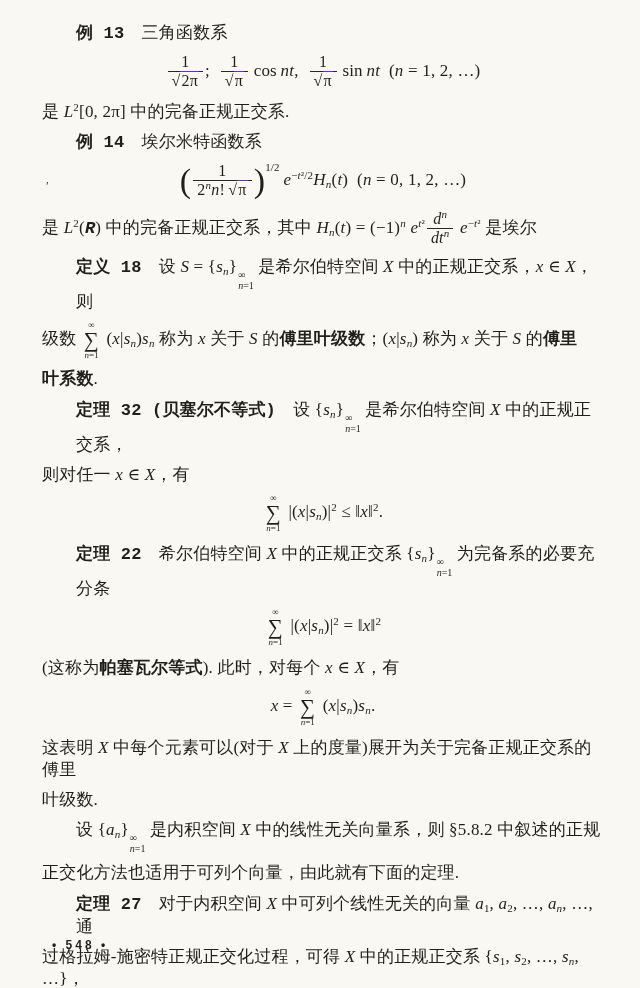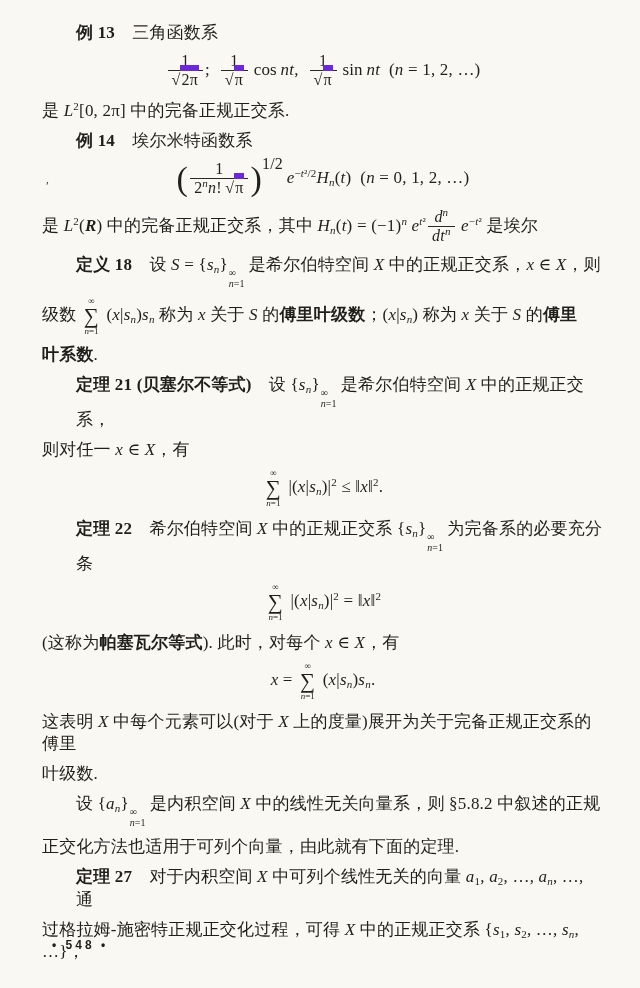--- a/index.html
+++ b/index.html
@@ -2,37 +2,37 @@
 <html><head>
 <meta charset="utf-8">
 <style>
   html,body{margin:0;padding:0;background:#efede7;}
   .page{position:relative;width:640px;height:988px;background:#f9f8f3;overflow:hidden;
         font-family:"Liberation Serif","DejaVu Serif",serif;color:#211f1b;}
   .content{padding:22px 36px 0 42px;}
   .line{font-size:17px;line-height:1.3;margin-bottom:8px;letter-spacing:0.2px;}
   .indent{padding-left:34px;}
   .formula{text-align:center;margin:6px 0 10px 0;}
-  b{font-family:Liberation Serif, serif;font-weight:bold;}
+  b{font-family:Liberation Mono, monospace;font-weight:bold;}
   i{font-style:italic;}
   sup,sub{font-size:11px;line-height:0;}
   sup{vertical-align:6px;}
   sub{vertical-align:-3px;}
   .frac{display:inline-block;vertical-align:middle;text-align:center;padding:0 2px;line-height:1.15;}
   .frac .num,.frac .den{display:block;padding:0 4px;font-size:16px;}
   .frac .den{border-top:1px solid #2a2822;}
-  .rt{border-top:6px solid #6d28d9;padding:0 1px;}
+  .rt{border-top:1px solid #6d28d9;padding:0 1px;}
   .sum{display:inline-block;vertical-align:middle;text-align:center;line-height:1;margin:0 3px;}
   .sum .t,.sum .b{display:block;font-size:9px;letter-spacing:0;}
   .sum .s{display:block;font-size:21px;}
   .stk{display:inline-flex;flex-direction:column;font-size:10px;line-height:1.1;
        vertical-align:-6px;margin-left:1px;letter-spacing:0;}
   .stk span{display:block;text-align:left;}
   .bp{font-size:200%;vertical-align:middle;line-height:0;}
-  .hp{font-size:16px;vertical-align:14px;}
+  .hp{font-size:11px;vertical-align:14px;}
   .pagenum{position:absolute;left:52px;top:938px;font-size:12px;font-weight:bold;letter-spacing:3px;
            font-family:"Liberation Sans","DejaVu Sans",sans-serif;}
   .artifact{position:absolute;left:46px;top:178px;font-size:13px;color:#3a382f;}
 </style>
 </head>
 <body>
 
 <div class="page">
   <span class="artifact">ʹ</span>
   <div class="content">
@@ -41,21 +41,21 @@
     <div class="line">是 <i>L</i><sup>2</sup>[0, 2π] 中的完备正规正交系.</div>
     <div class="line indent"><b>例 14</b>　埃尔米特函数系</div>
     <div class="line formula"><span class="bp">(</span><span class="frac"><span class="num">1</span><span class="den">2<sup><i>n</i></sup><i>n</i>! √<span class="rt">π</span></span></span><span class="bp">)</span><sup class="hp">1/2</sup> <i>e</i><sup>−<i>t</i>²/2</sup><i>H</i><sub><i>n</i></sub>(<i>t</i>)&nbsp;&nbsp;(<i>n</i> = 0, 1, 2, …)</div>
     <div class="line">是 <i>L</i><sup>2</sup>(<b><i>R</i></b>) 中的完备正规正交系，其中 <i>H</i><sub><i>n</i></sub>(<i>t</i>) = (−1)<sup><i>n</i></sup> <i>e</i><sup><i>t</i>²</sup><span class="frac"><span class="num"><i>d</i><sup><i>n</i></sup></span><span class="den"><i>dt</i><sup><i>n</i></sup></span></span> <i>e</i><sup>−<i>t</i>²</sup> 是埃尔</div>
     <div class="line indent"><b>定义 18</b>　设 <i>S</i> = {<i>s</i><sub><i>n</i></sub>}<span class="stk">
           <span>∞</span>
           <span><i>n</i>=1</span>
         </span> 是希尔伯特空间 <i>X</i> 中的正规正交系，<i>x</i> ∈ <i>X</i>，则</div>
     <div class="line">级数 <span class="sum"><span class="t">∞</span><span class="s">∑</span><span class="b"><i>n</i>=1</span></span> (<i>x</i>|<i>s</i><sub><i>n</i></sub>)<i>s</i><sub><i>n</i></sub> 称为 <i>x</i> 关于 <i>S</i> 的<b>傅里叶级数</b>；(<i>x</i>|<i>s</i><sub><i>n</i></sub>) 称为 <i>x</i> 关于 <i>S</i> 的<b>傅里</b></div>
     <div class="line"><b>叶系数</b>.</div>
-    <div class="line indent"><b>定理 21 (贝塞尔不等式)</b>　设 {<i>s</i><sub><i>n</i></sub>}<span class="stk">
+    <div class="line indent"><b>定理 32 (贝塞尔不等式)</b>　设 {<i>s</i><sub><i>n</i></sub>}<span class="stk">
           <span>∞</span>
           <span><i>n</i>=1</span>
         </span> 是希尔伯特空间 <i>X</i> 中的正规正交系，</div>
     <div class="line">则对任一 <i>x</i> ∈ <i>X</i>，有</div>
     <div class="line formula"><span class="sum"><span class="t">∞</span><span class="s">∑</span><span class="b"><i>n</i>=1</span></span> |(<i>x</i>|<i>s</i><sub><i>n</i></sub>)|<sup>2</sup> ≤ ‖<i>x</i>‖<sup>2</sup>.</div>
     <div class="line indent"><b>定理 22</b>　希尔伯特空间 <i>X</i> 中的正规正交系 {<i>s</i><sub><i>n</i></sub>}<span class="stk">
           <span>∞</span>
           <span><i>n</i>=1</span>
         </span> 为完备系的必要充分条</div>
     <div class="line formula"><span class="sum"><span class="t">∞</span><span class="s">∑</span><span class="b"><i>n</i>=1</span></span> |(<i>x</i>|<i>s</i><sub><i>n</i></sub>)|<sup>2</sup> = ‖<i>x</i>‖<sup>2</sup></div>

